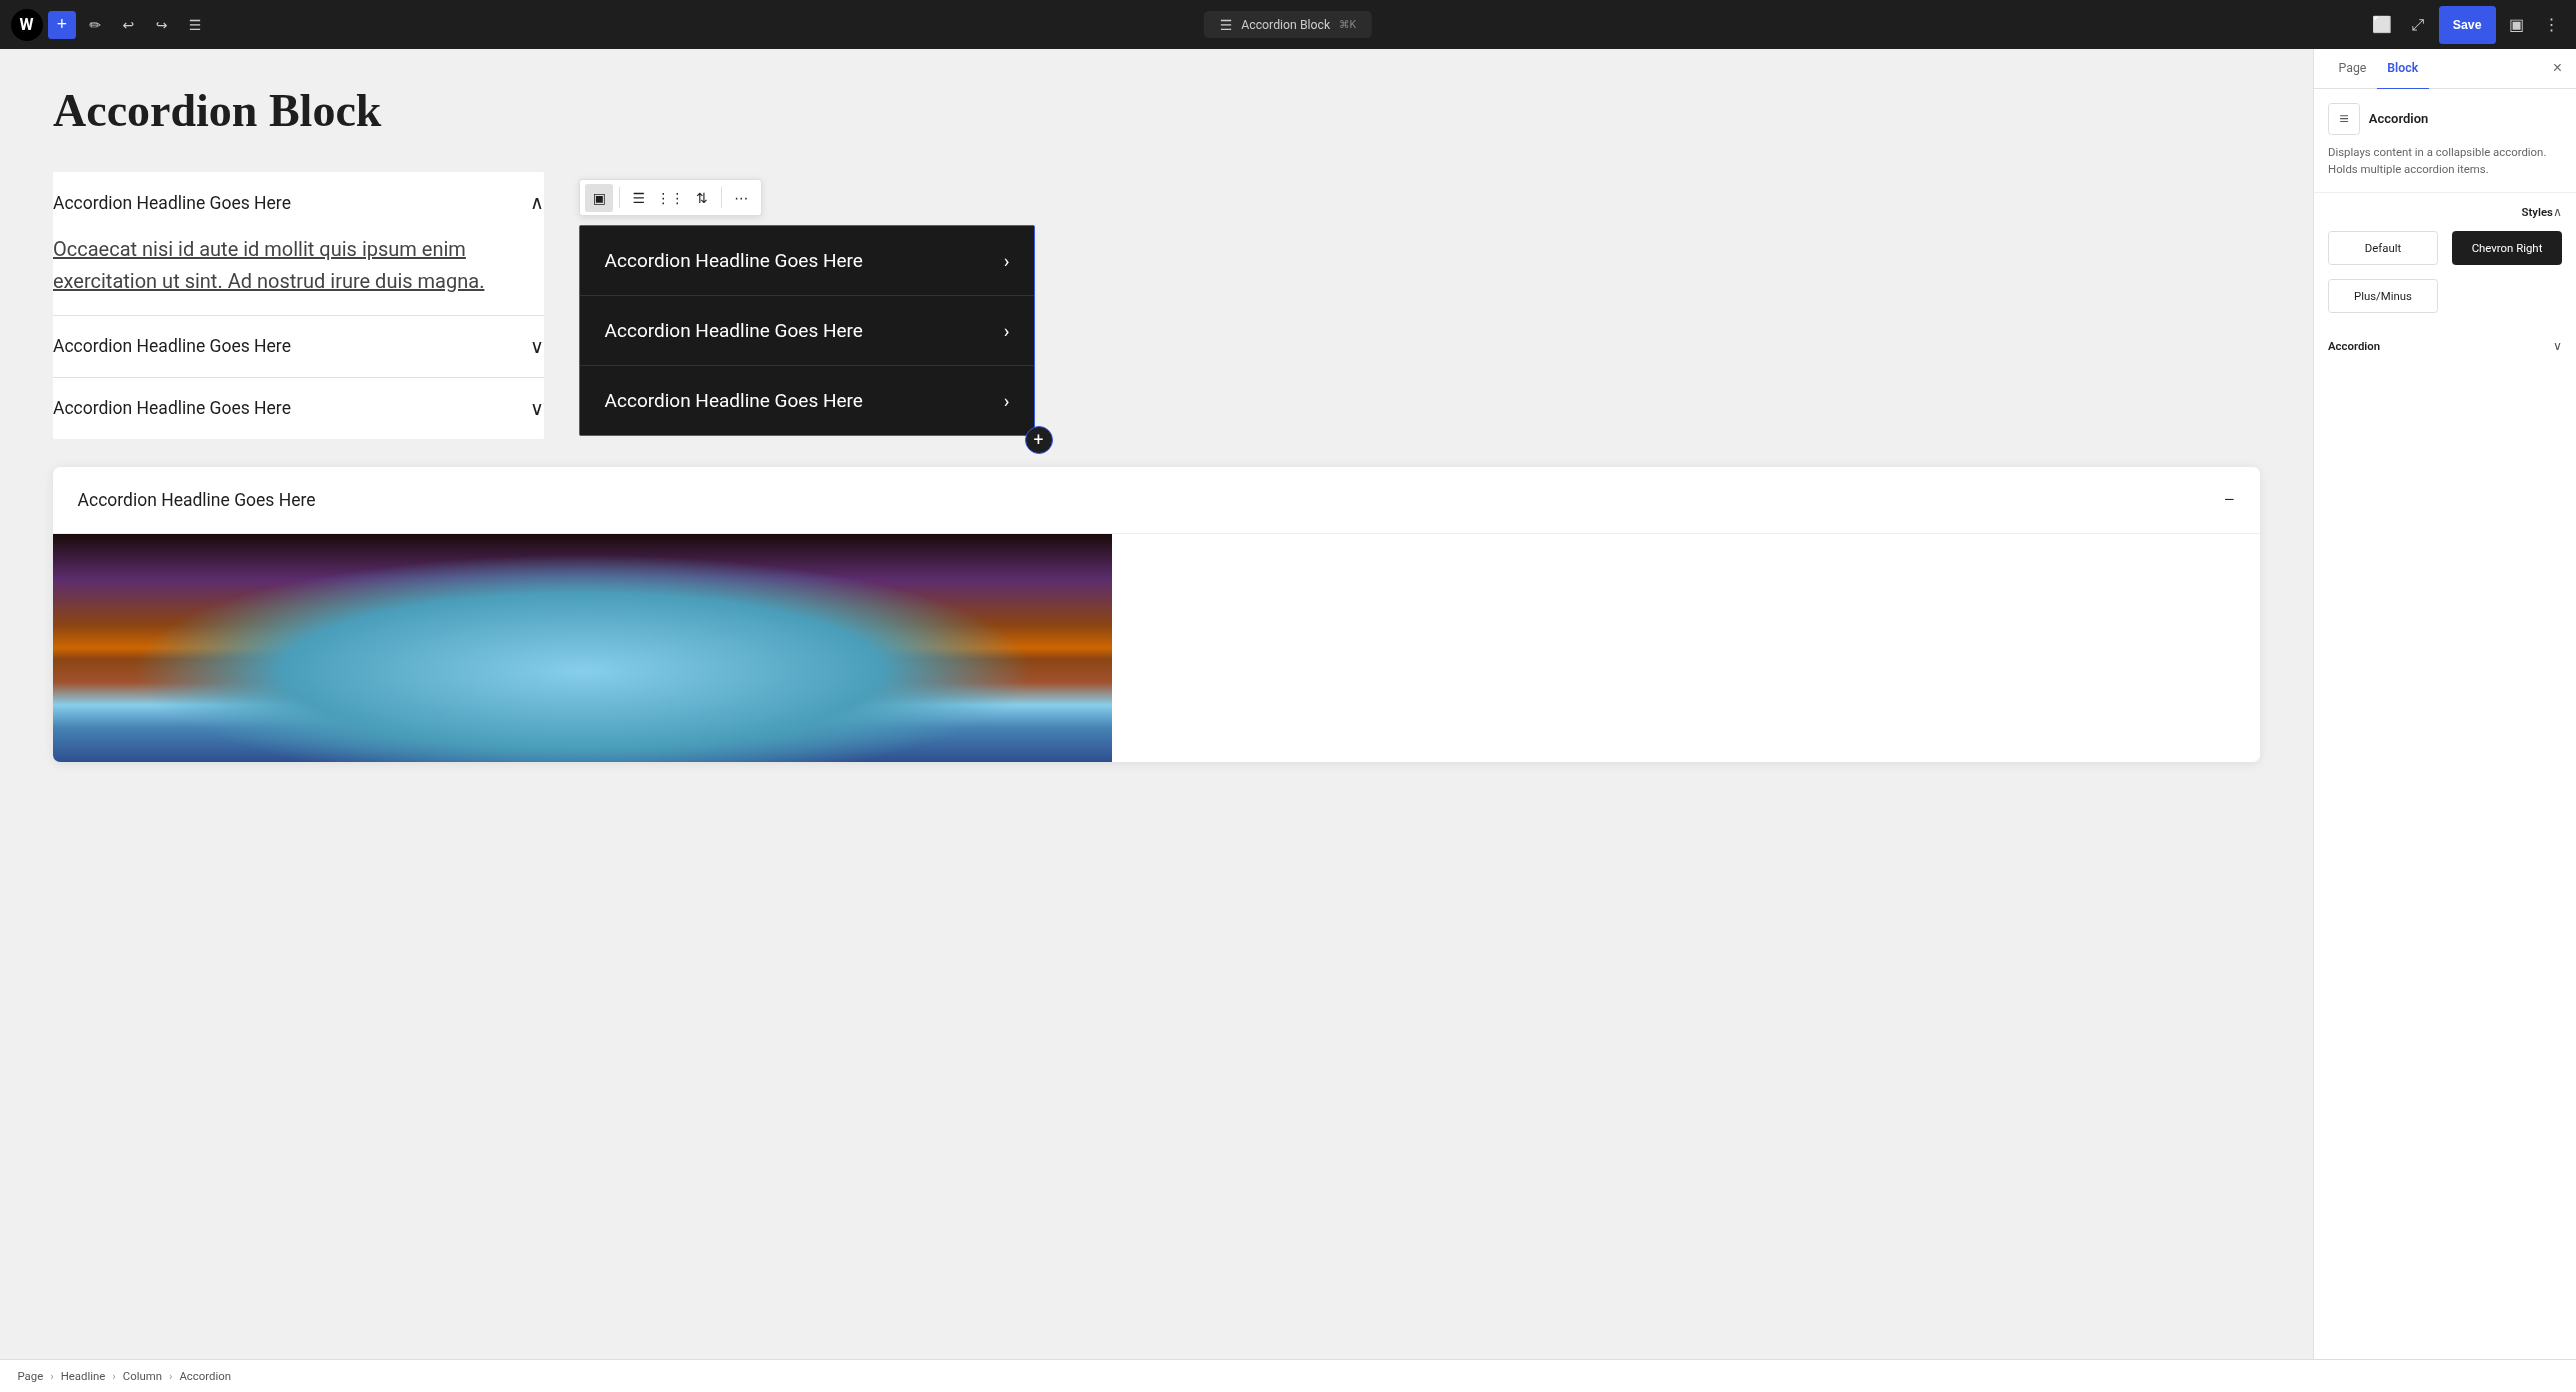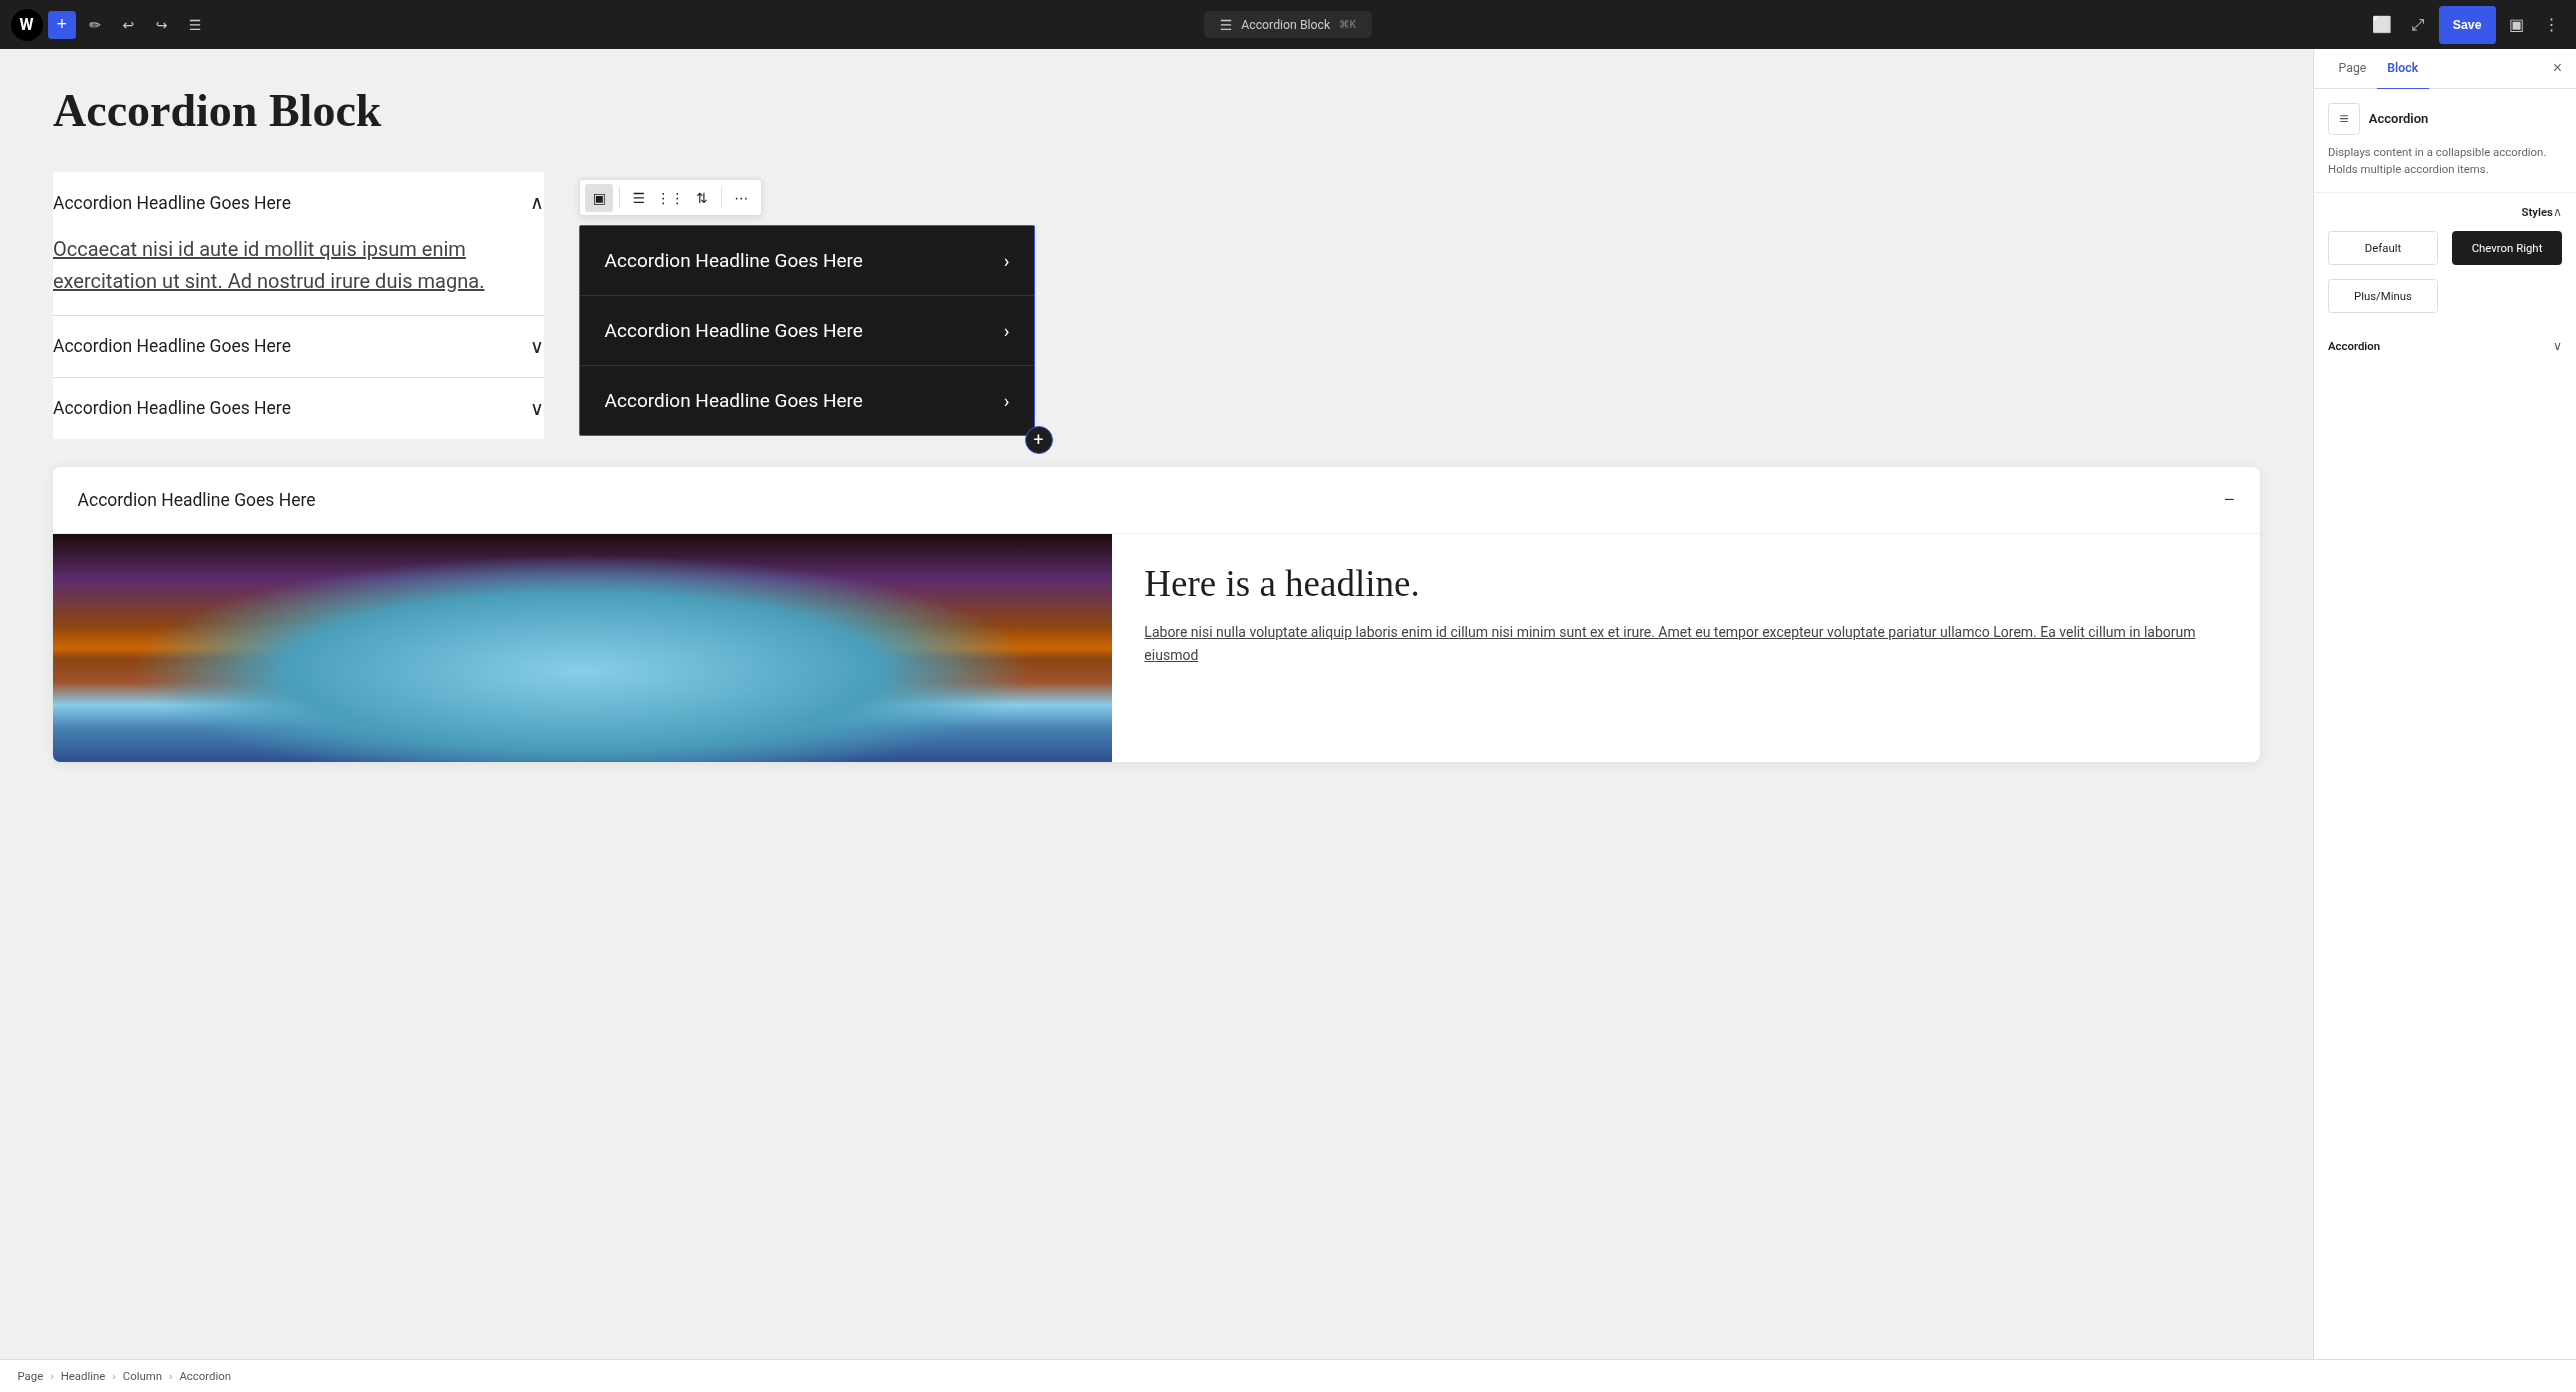--- a/index.html
+++ b/index.html
@@ -280,26 +280,20 @@
     </div>
 
     <div class="accordion-plusminus">
       <div class="accordion-pm-header">
         <span class="accordion-pm-title">Accordion Headline Goes Here</span>
         <span class="accordion-pm-icon">−</span>
       </div>
       <div class="accordion-pm-body">
         <div class="accordion-pm-image">
           <div class="accordion-pm-image-inner"></div>
-        </div>
-        <div class="accordion-pm-content">
-          <h2 class="accordion-pm-headline">Here is a headline.</h2>
-          <p class="accordion-pm-text">
-            <span>Labore nisi nulla voluptate aliquip laboris enim id cillum nisi minim sunt ex et irure. Amet eu tempor excepteur voluptate pariatur ullamco Lorem. Ea velit cillum in laborum eiusmod</span>
-          </p>
         </div>
       </div>
     </div>
 
   </div>
 
   <div class="right-panel">
 
     <div class="panel-tabs">
       <div class="panel-tab">Page</div>

